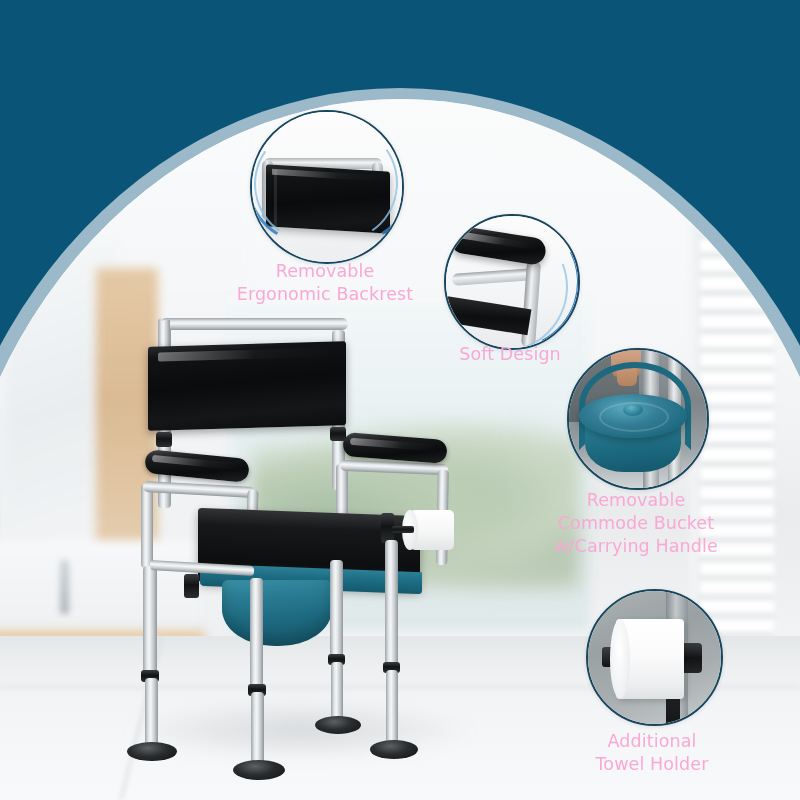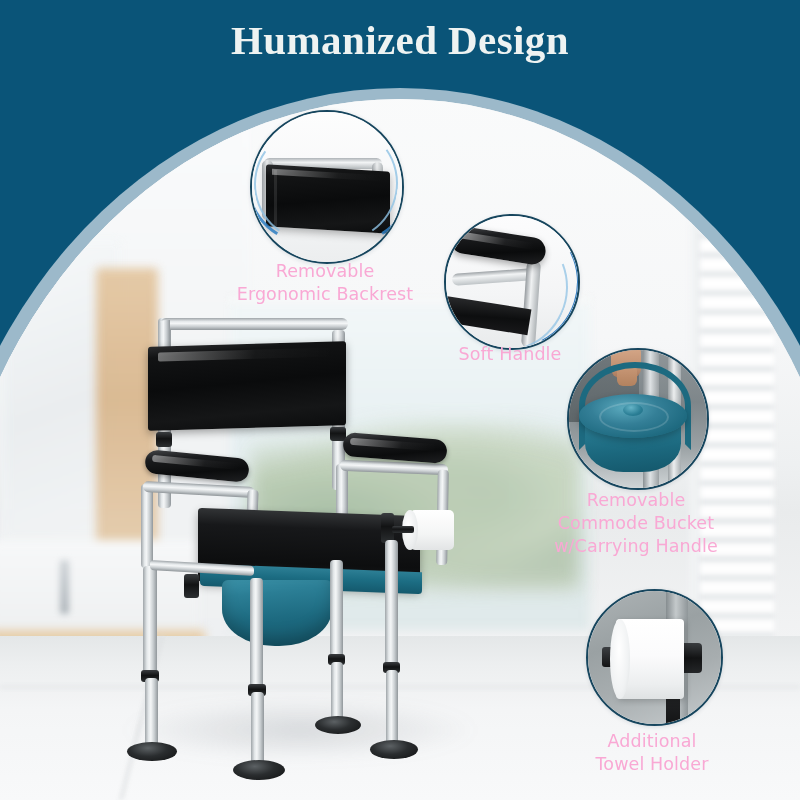--- a/index.html
+++ b/index.html
@@ -190,21 +190,20 @@
         <div class="frame-tube" style="left:386px;top:670px;width:12px;height:78px;"></div>
         <div class="foot-cap" style="left:370px;top:740px;width:48px;height:19px;"></div>
 
         <div class="frame-tube horiz" style="left:150px;top:563px;width:104px;height:10px;transform:skewY(3.4deg);"></div>
         <div class="blk-collar" style="left:184px;top:574px;width:15px;height:24px;border-radius:3px;"></div>
       </div>
 
     </div>
   </div>
 
-  <div class="title">Humanized Design</div>
 
   <div class="callout">
     <div class="circ" style="left:250px;top:110px;width:150px;height:150px;">
       <div class="circ-inner" style="background:linear-gradient(180deg,#fdfdfd 0%,#f6f7f8 55%,#eceeef 100%);">
 
         <div style="position:absolute;left:12px;top:46px;width:118px;height:11px;border-radius:7px;
                     background:linear-gradient(180deg,#aeb3b7,#f2f4f5 40%,#bcc1c4);"></div>
         <div style="position:absolute;left:10px;top:48px;width:11px;height:60px;border-radius:6px;
                     background:linear-gradient(90deg,#a5aaae,#edeff0 45%,#b4b9bc);"></div>
         <div style="position:absolute;left:120px;top:50px;width:11px;height:72px;border-radius:6px;
@@ -249,21 +248,21 @@
                     transform:rotate(9deg);
                     background:linear-gradient(100deg,rgba(255,255,255,.55),rgba(255,255,255,.05) 62%,transparent);"></div>
 
         <div style="position:absolute;left:-10px;top:86px;width:94px;height:26px;transform:rotate(9deg);
                     background:linear-gradient(175deg,#2a2b2d,#0d0e0f 55%,#19191b);"></div>
       </div>
 
       <div class="swoosh" style="left:-2px;top:-2px;width:130px;height:130px;border-right-color:#1f6fb8;transform:rotate(18deg);opacity:.9;"></div>
       <div class="swoosh" style="left:-8px;top:6px;width:126px;height:126px;border-right-color:#97c6e6;border-width:2px;transform:rotate(24deg);opacity:.8;"></div>
     </div>
-    <div class="caption" style="left:410px;top:343px;width:200px;">Soft Handle</div>
+    <div class="caption" style="left:410px;top:343px;width:200px;">Soft Design</div>
   </div>
 
   <div class="callout">
     <div class="circ" style="left:567px;top:348px;width:138px;height:138px;">
       <div class="circ-inner" style="background:linear-gradient(180deg,#8f9699 0%,#7e868a 38%,#9aa1a4 70%,#cfd4d6 100%);">
 
         <div style="position:absolute;left:74px;top:0;width:16px;height:138px;
                     background:linear-gradient(90deg,#8b9194,#dfe3e5 45%,#9ba1a4);"></div>
         <div style="position:absolute;left:99px;top:0;width:13px;height:138px;
                     background:linear-gradient(90deg,#9ba1a4,#eceeef 45%,#a7adb0);"></div>

